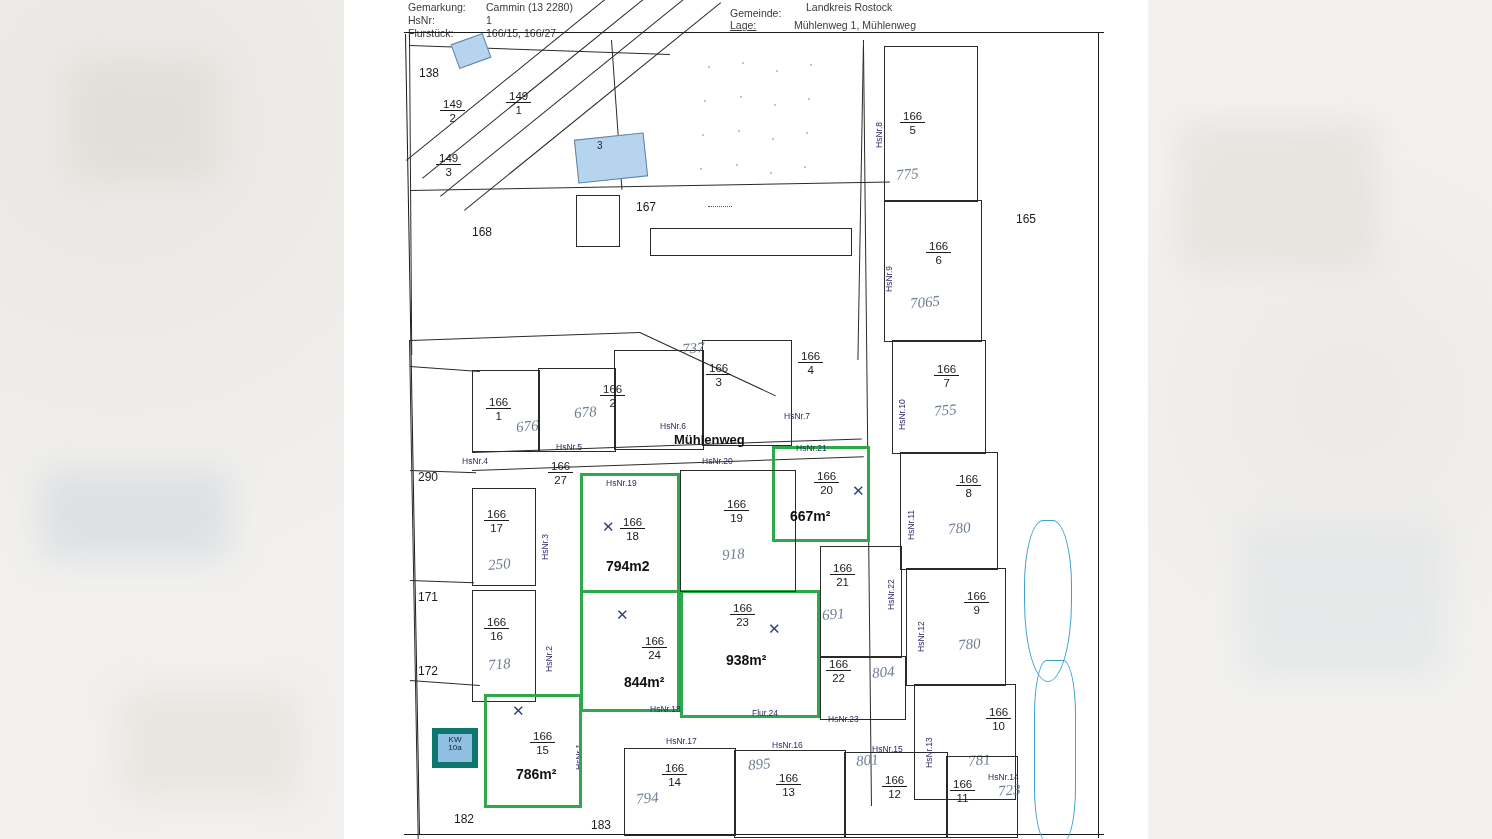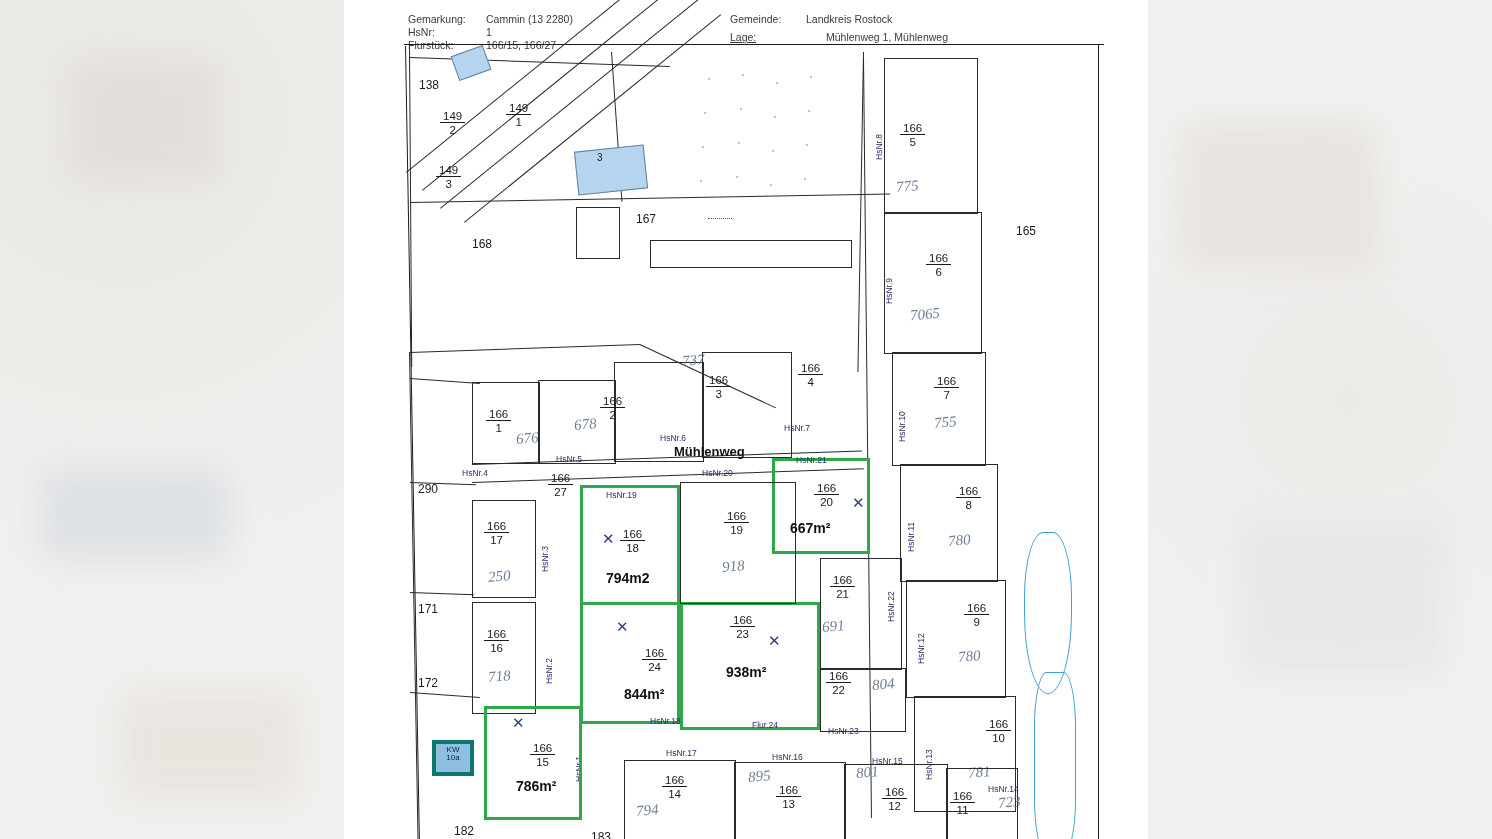--- a/index.html
+++ b/index.html
@@ -11,21 +11,21 @@
   .band.left{left:0;width:344px;background:
      radial-gradient(circle at 120px 120px, #e9e7e3 0%, #f1f0ee 60%),
      linear-gradient(180deg,#f3f2f0 0%, #eceae7 45%, #f4f3f1 100%);}
   .band.right{left:1148px;width:344px;background:
      radial-gradient(circle at 200px 400px, #eceae7 0%, #f2f1ef 60%),
      linear-gradient(180deg,#f3f2f0 0%, #ecebe8 50%, #f4f3f1 100%);}
   .blurblob{position:absolute;border-radius:12px;filter:blur(16px);opacity:.55;}
 
   
   #sheet{position:absolute;left:344px;top:0;width:804px;height:839px;background:#ffffff;overflow:hidden;}
-  #paper{position:absolute;left:0;top:0;width:804px;height:588px;margin-top:12px;}
+  #paper{position:absolute;left:0;top:0;width:804px;height:588px;}
 
   .hdr{position:absolute;font-size:10.5px;color:#3a3a3a;white-space:nowrap;}
 
   .plot{position:absolute;border:1px solid #2a2a2a;background:transparent;}
   .lbl{position:absolute;font-size:11.5px;color:#1b1b1b;text-align:center;line-height:1.05;white-space:nowrap;}
   .lbl .num{display:block;border-bottom:1px solid #1b1b1b;padding:0 3px;}
   .lbl .den{display:block;padding-top:1px;}
   .plain{position:absolute;font-size:12px;color:#1b1b1b;white-space:nowrap;}
   .hs{position:absolute;font-size:8.5px;color:#2b2b66;white-space:nowrap;}
   .hsv{position:absolute;font-size:8.5px;color:#2b2b66;white-space:nowrap;transform-origin:0 0;transform:rotate(-90deg);}
@@ -34,21 +34,21 @@
   .area{position:absolute;font-size:14px;font-weight:bold;color:#111;white-space:nowrap;}
   .green{position:absolute;border:3px solid #2ea84a;box-sizing:border-box;}
   .cross{position:absolute;color:#2b3f80;font-size:15px;}
   .bluefill{position:absolute;background:#b7d4ef;border:1px solid #5d82a6;}
   .water{position:absolute;border:1.5px solid #3f9fd0;}
   .dots{position:absolute;}
   .dots span{position:absolute;width:2px;height:2px;background:#9fb3c8;border-radius:50%;}
   .line{position:absolute;background:#2a2a2a;transform-origin:0 0;height:1px;}
   .bline{position:absolute;background:#1b1b1b;transform-origin:0 0;height:1.4px;}
   .dash{position:absolute;border-top:1px dotted #555;transform-origin:0 0;}
-  .kw{position:absolute;background:#8fbfe0;border:4px solid #0f766e;font-size:8px;color:#123;text-align:center;line-height:1.05;padding-top:2px;}
+  .kw{position:absolute;background:#8fbfe0;border:6px solid #0f766e;font-size:8px;color:#123;text-align:center;line-height:1.05;padding-top:2px;}
 </style>
 </head>
 <body>
 
 <div id="stage">
 
   <div class="band left">
     <div class="blurblob" style="left:70px;top:60px;width:150px;height:120px;background:#dcd8d2;"></div>
     <div class="blurblob" style="left:40px;top:470px;width:190px;height:90px;background:#cfd6dd;"></div>
     <div class="blurblob" style="left:120px;top:690px;width:180px;height:110px;background:#e3ded6;"></div>
@@ -60,24 +60,24 @@
 
   <div id="sheet">
     <div id="paper">
 
       <div class="hdr" style="left:64px;top:1px;">Gemarkung:</div>
       <div class="hdr" style="left:142px;top:1px;">Cammin (13 2280)</div>
       <div class="hdr" style="left:64px;top:14px;">HsNr:</div>
       <div class="hdr" style="left:142px;top:14px;">1</div>
       <div class="hdr" style="left:64px;top:27px;">Flurstück:</div>
       <div class="hdr" style="left:142px;top:27px;">166/15, 166/27</div>
-      <div class="hdr" style="left:386px;top:1px;">Gemeinde:</div>
+      <div class="hdr" style="left:386px;top:7px;">Gemeinde:</div>
       <div class="hdr" style="left:462px;top:1px;">Landkreis Rostock</div>
       <div class="hdr" style="left:386px;top:19px;text-decoration:underline;">Lage:</div>
-      <div class="hdr" style="left:482px;top:19px;">Mühlenweg 1, Mühlenweg</div>
+      <div class="hdr" style="left:450px;top:19px;">Mühlenweg 1, Mühlenweg</div>
 
       <div class="bline" style="left:60px;top:32px;width:700px;"></div>
       <div class="bline" style="left:755px;top:32px;width:806px;transform:rotate(90deg);"></div>
       <div class="bline" style="left:62px;top:34px;width:800px;transform:rotate(89deg);"></div>
       <div class="bline" style="left:60px;top:834px;width:700px;"></div>
 
       <div class="line" style="left:62px;top:160px;width:360px;transform:rotate(-39deg);"></div>
       <div class="line" style="left:78px;top:178px;width:350px;transform:rotate(-39deg);"></div>
       <div class="line" style="left:96px;top:196px;width:340px;transform:rotate(-39deg);"></div>
       <div class="line" style="left:120px;top:210px;width:330px;transform:rotate(-39deg);"></div>

